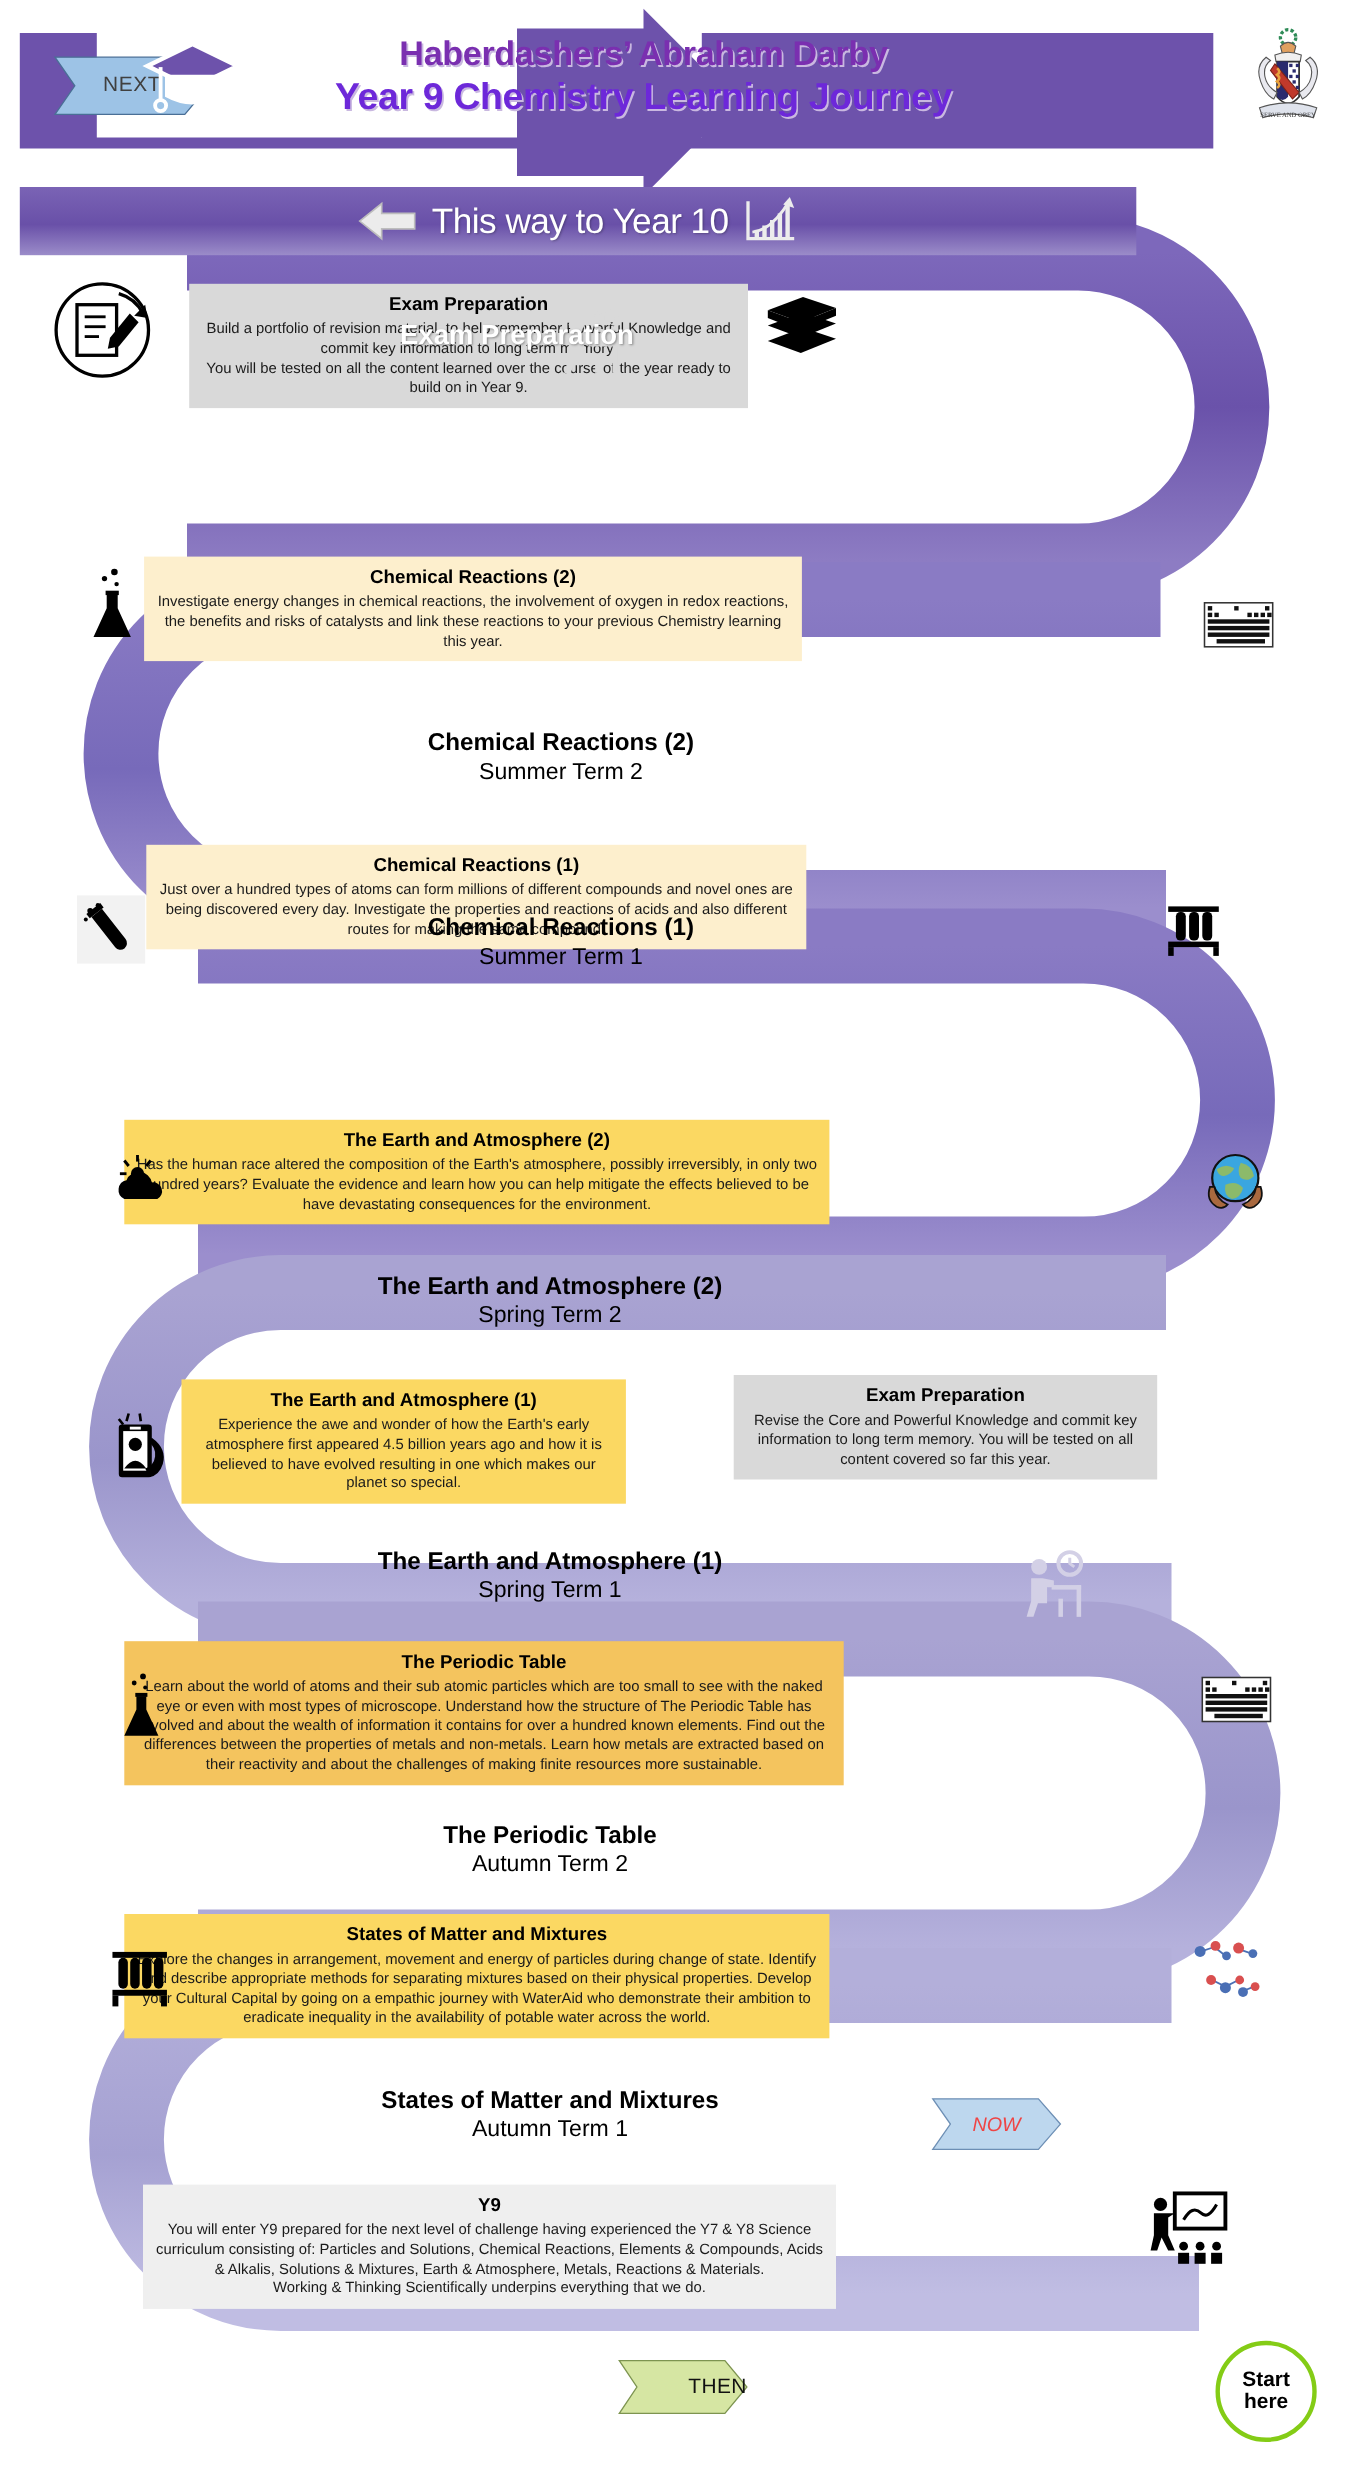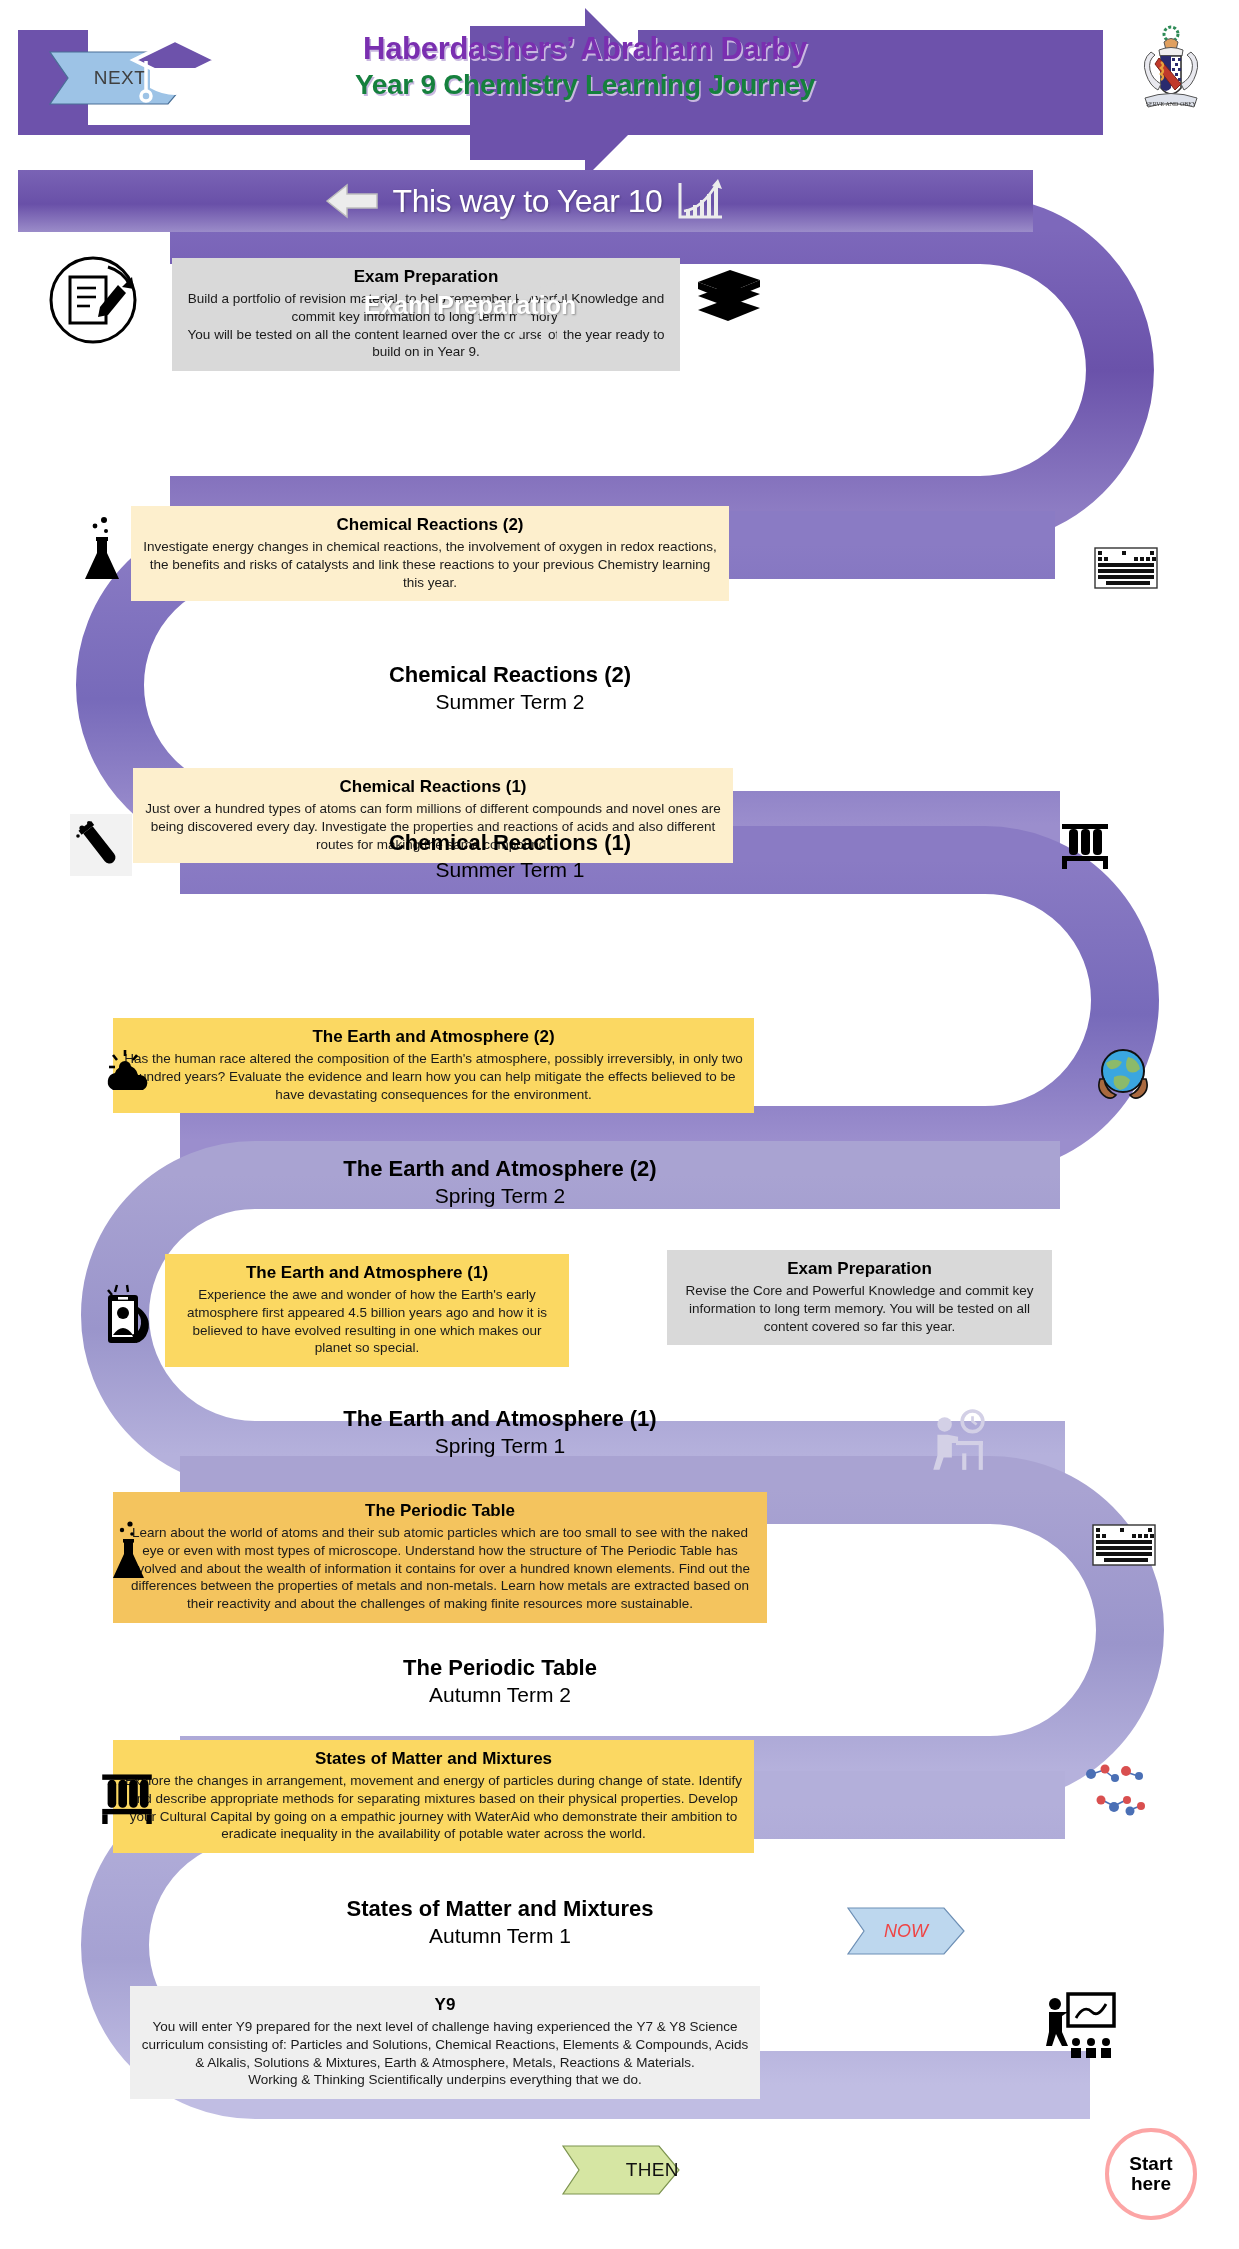--- a/index.html
+++ b/index.html
@@ -37,21 +37,21 @@
 
   .title-block {
     position:absolute; left:225px; top:30px; width:720px; z-index:8;
     text-align:center;
   }
   .title-line1 {
     font-size:31px; font-weight:bold; color:#7a2fb0;
     text-shadow:1.5px 1.5px 0 #c9b8e0; letter-spacing:-.3px; line-height:1.2;
   }
   .title-line2 {
-    font-size:28px; font-weight:bold; color:#15803d;
+    font-size:34px; font-weight:bold; color:#6d28d9;
     text-shadow:1.5px 1.5px 0 #c9b8e0; letter-spacing:-.3px; line-height:1.25;
   }
   .crest { position:absolute; right:28px; top:22px; width:80px; height:95px; z-index:8; }
 
   .year10-band {
     position:absolute; left:18px; top:170px; width:1015px; height:62px;
     background:linear-gradient(180deg,#7a63b5 0%,#6950a8 55%,#9b8cc9 100%);
     z-index:6; display:flex; align-items:center; justify-content:center; gap:14px;
   }
   .year10-text {
@@ -93,21 +93,21 @@
   .now-badge .lbl { position:relative; z-index:2; font-size:18px; color:#ef4444;font-style:italic; }
 
   
   .then-badge { position:absolute; z-index:16; width:116px; height:48px;
                 display:flex; align-items:center; justify-content:flex-end; }
   .then-badge .lbl { position:relative; z-index:2; font-size:19px; color:#111; letter-spacing:.4px; }
 
   
   .start-circle {
     position:absolute; z-index:17; width:92px; height:92px; border-radius:50%;
-    background:#ffffff; border:4px solid #fca5a5;
+    background:#ffffff; border:4px solid #84cc16;
     display:flex; flex-direction:column; align-items:center; justify-content:center;
     line-height:1.05;
   }
   .start-circle span { font-size:19px; font-weight:bold; color:#000; }
 
   svg { display:block; overflow:visible; }
 </style>
 </head>
 <body>
 

